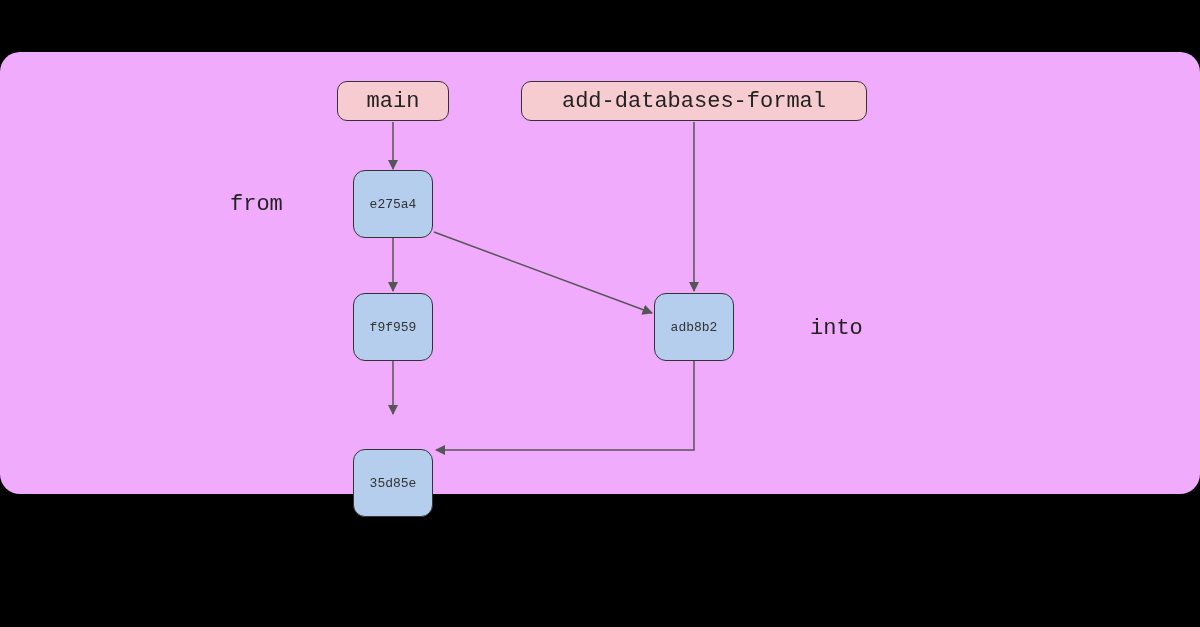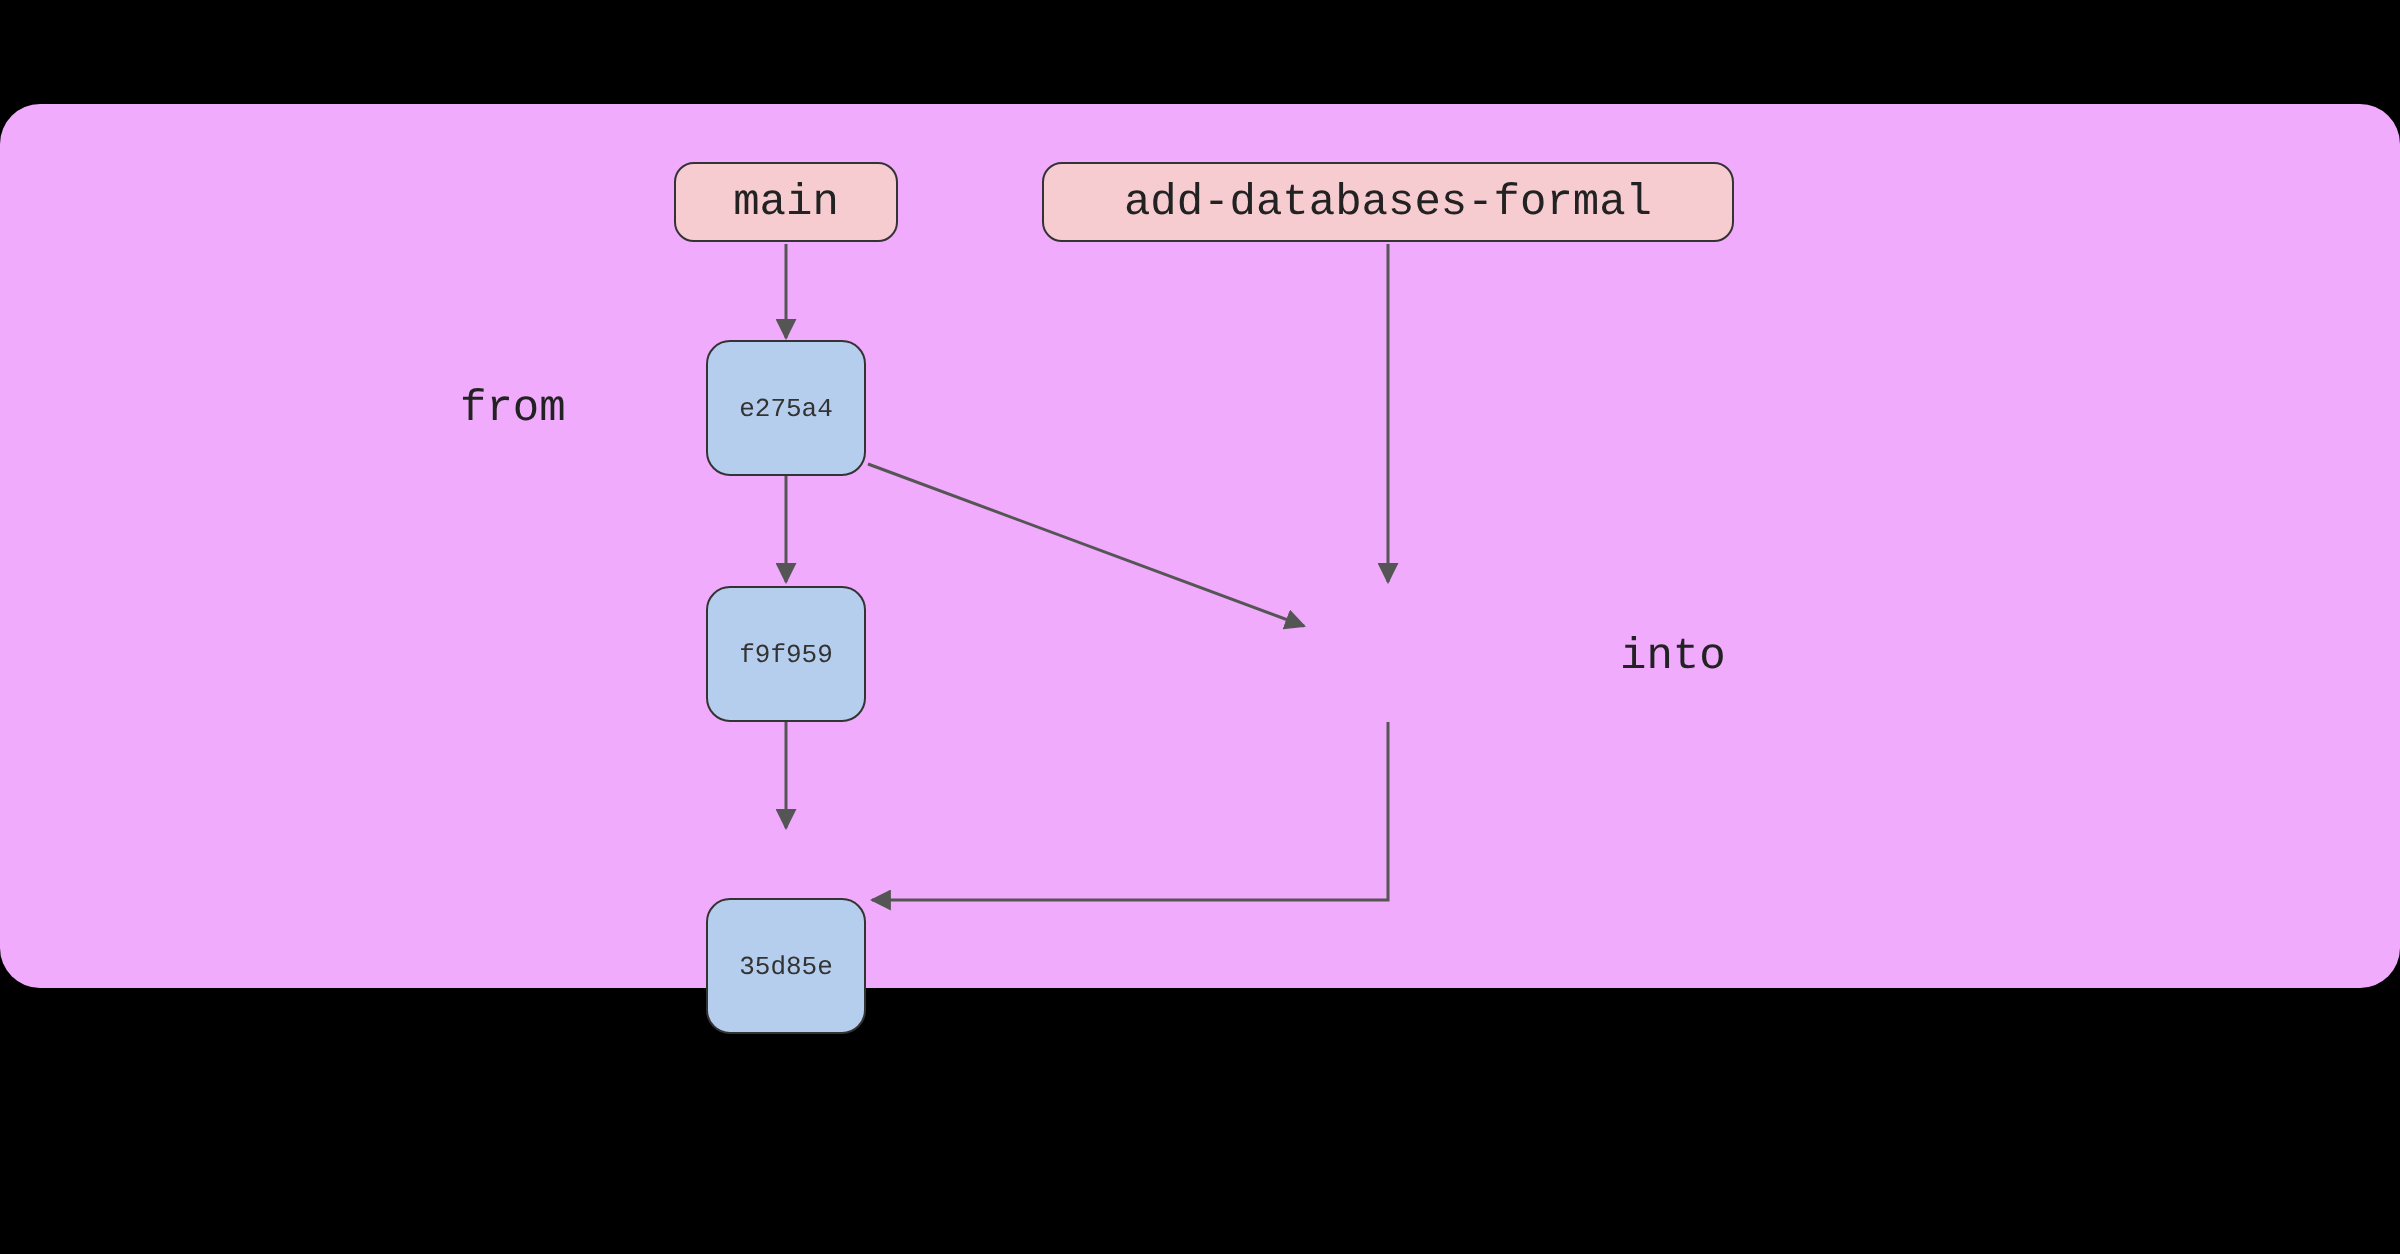--- a/index.html
+++ b/index.html
@@ -91,19 +91,20 @@
   <div class="branch" style="left:337px; top:29px; width:112px; height:40px;">main</div>
 
   <div class="branch" style="left:521px; top:29px; width:346px; height:40px;font-family:Liberation Mono, monospace;">add-databases-formal</div>
 
   <div class="commit" style="left:353px; top:118px;">e275a4</div>
 
   <div class="commit" style="left:353px; top:241px;">f9f959</div>
 
   <div class="commit" style="left:353px; top:364px;margin-top:33px;">35d85e</div>
 
+  <div class="commit" style="left:654px; top:241px;">adb8b2</div>
 
   <div class="label" style="left:230px; top:140px;">from</div>
 
   <div class="label" style="left:810px; top:264px;">into</div>
 
 
 </div>
 
 </body></html>

